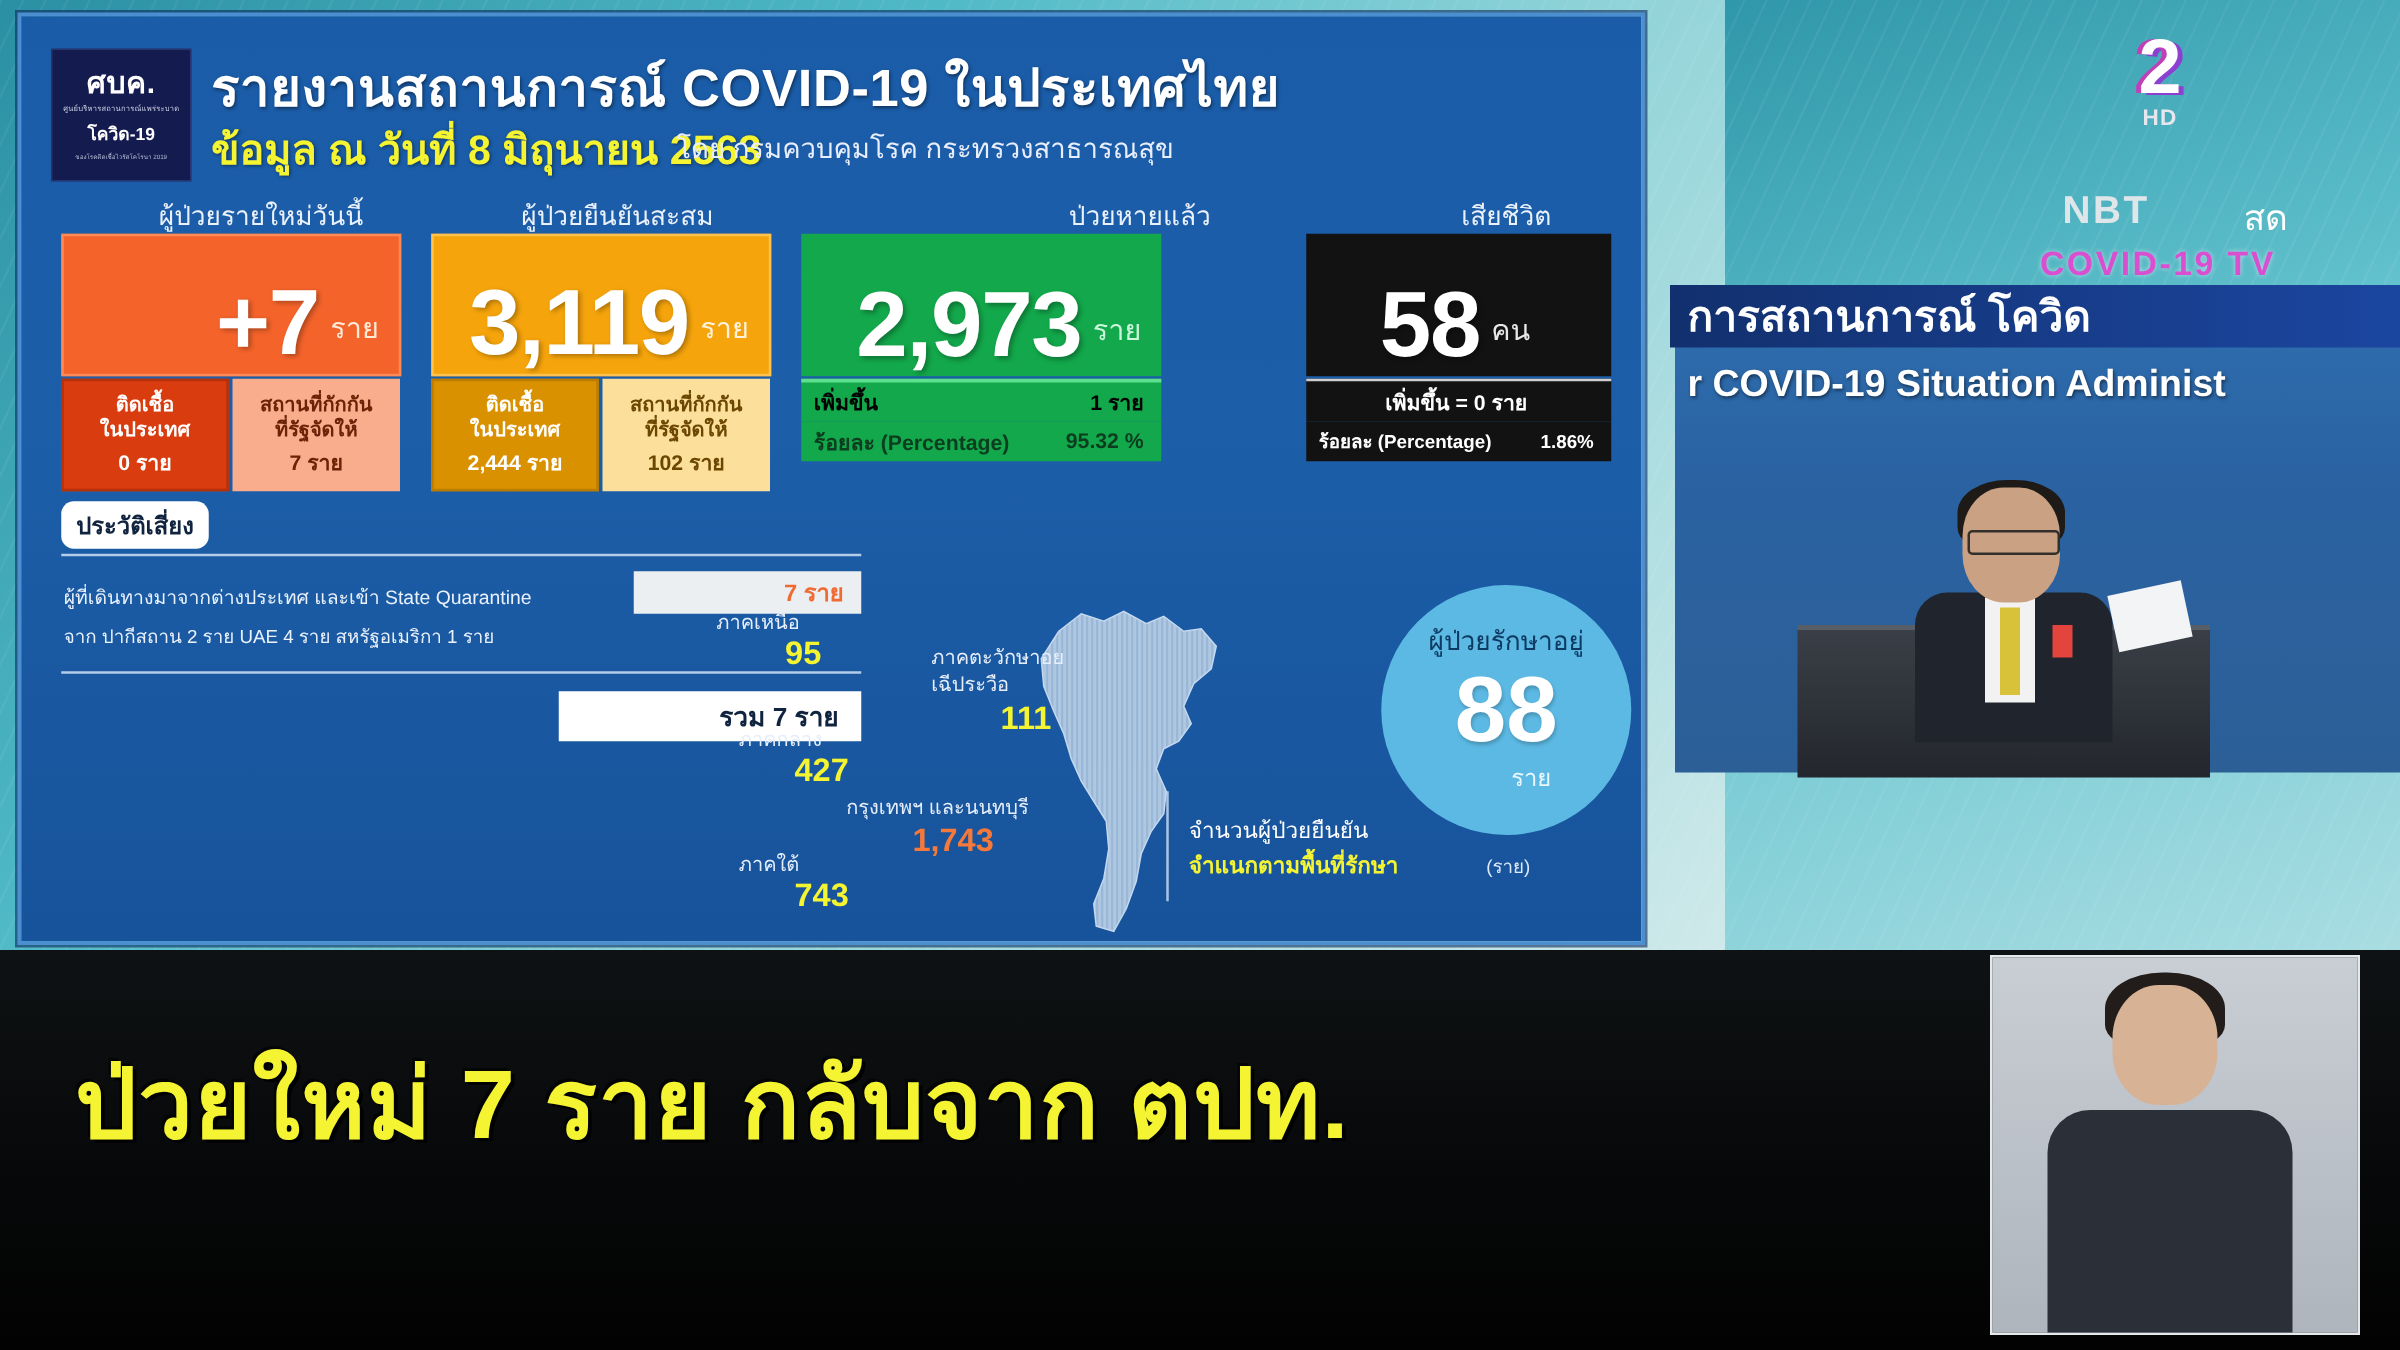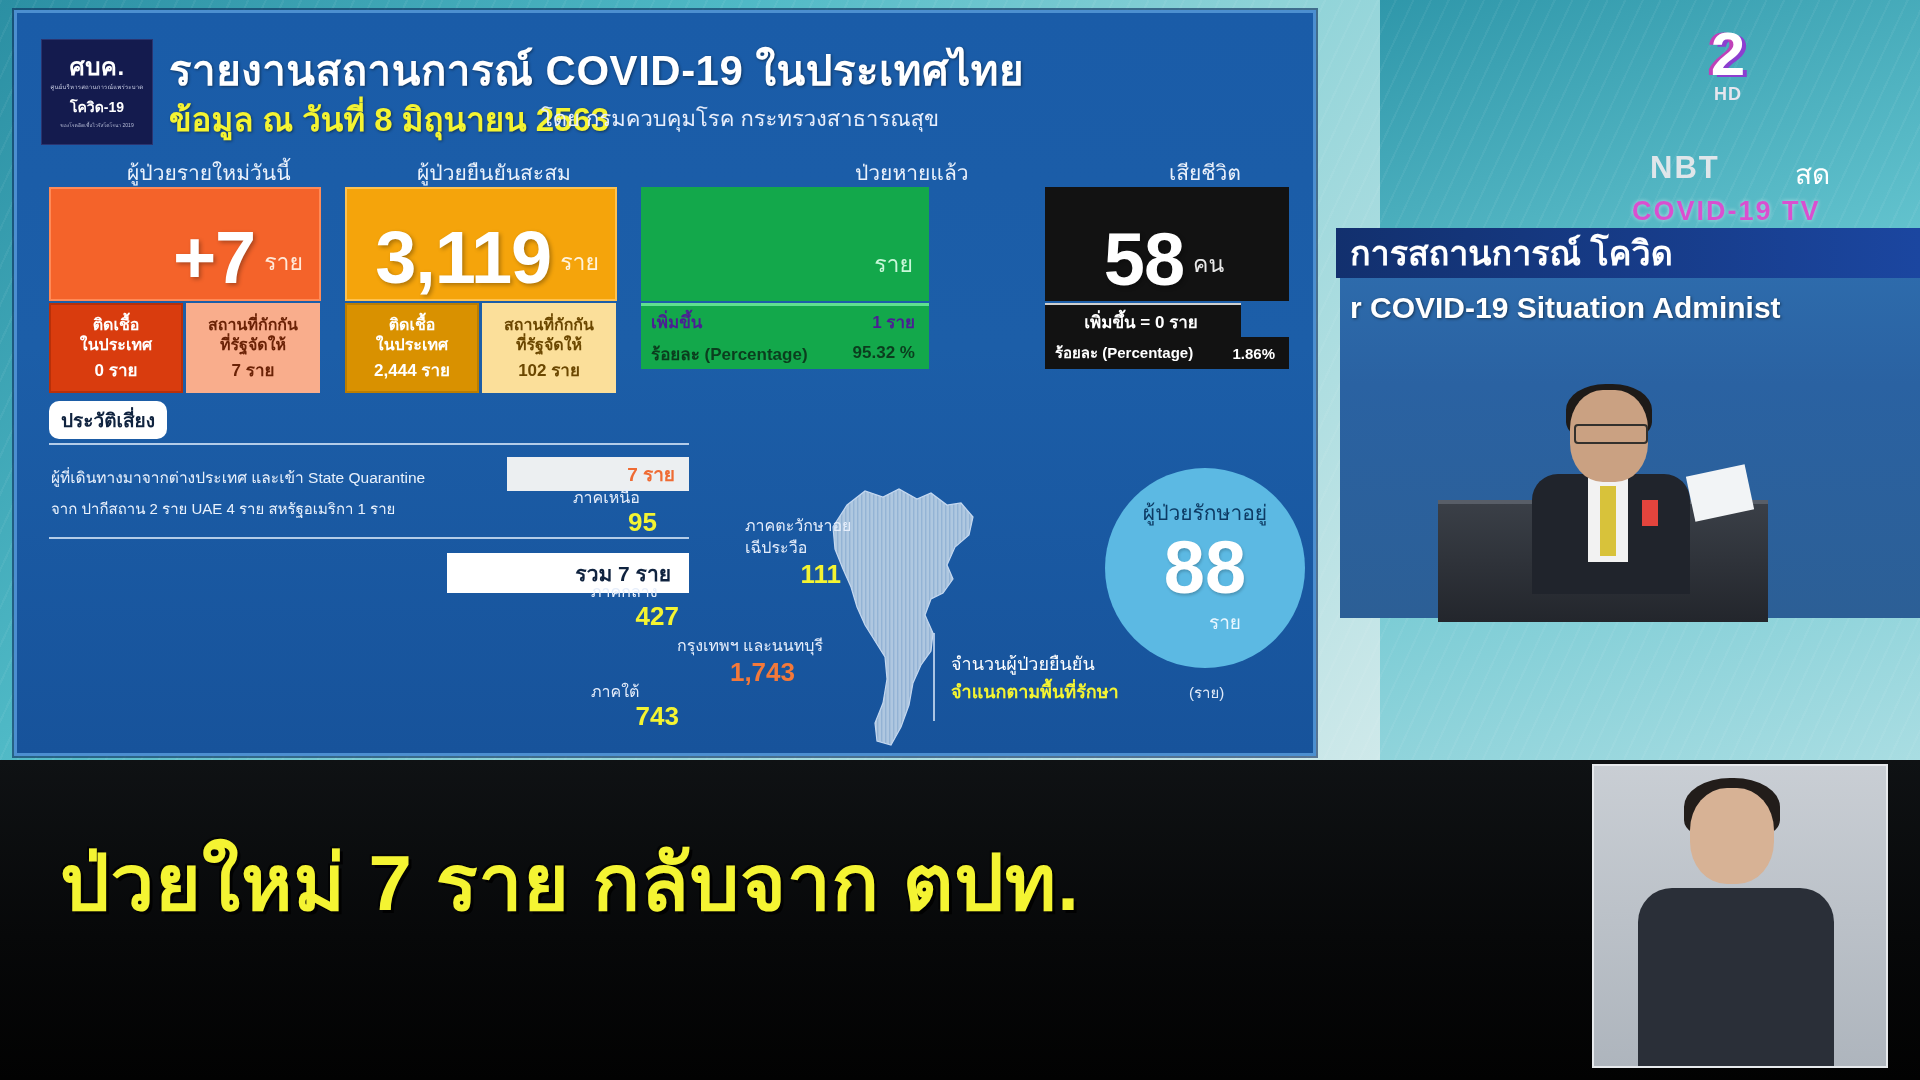--- a/index.html
+++ b/index.html
@@ -188,37 +188,38 @@
       </div>
       <div class="subbox" style="width:134px;height:90px;background:#fbdf9a;color:#6b4700;">
         <div class="l">สถานที่กักกัน</div>
         <div class="l">ที่รัฐจัดให้</div>
         <div class="v">102 ราย</div>
       </div>
     </div>
 
     <div class="cap" style="left:838px;top:143px;">ป่วยหายแล้ว</div>
     <div class="card big" style="left:624px;top:174px;width:288px;height:114px;background:#13a84b;">
+      <span class="num">2,973</span>
       <span class="unit" style="color:#c9f7d9;">ราย</span>
     </div>
-    <div class="statline" style="left:624px;top:290px;width:288px;height:34px;background:#13a84b;color:#4c1d95;border-top:3px solid #5fe08f;">
+    <div class="statline" style="left:624px;top:290px;width:288px;height:34px;background:#13a84b;color:#000000;border-top:3px solid #5fe08f;">
       <span class="k">เพิ่มขึ้น</span>
       <span class="v">1 ราย</span>
     </div>
     <div class="statline" style="left:624px;top:324px;width:288px;height:32px;background:#13a84b;color:#0b3d1e;">
       <span class="k">ร้อยละ (Percentage)</span>
       <span class="v">95.32 %</span>
     </div>
 
     <div class="cap" style="left:1152px;top:143px;">เสียชีวิต</div>
     <div class="card big" style="left:1028px;top:174px;width:244px;height:114px;background:#121212;justify-content:center;">
       <span class="num">58</span>
       <span class="unit" style="color:#e8e8e8;">คน</span>
     </div>
-    <div class="statline" style="left:1028px;top:290px;width:196px;height:34px;background:#121212;color:#ffffff;border-top:2px solid #cfcfcf;justify-content:center;">
+    <div class="statline" style="left:1028px;top:290px;width:244px;height:34px;background:#121212;color:#ffffff;border-top:2px solid #cfcfcf;justify-content:center;">
       <span class="k">เพิ่มขึ้น = 0 ราย</span>
     </div>
     <div class="statline" style="left:1028px;top:324px;width:244px;height:32px;background:#121212;color:#ffffff;">
       <span class="k" style="font-size:15px;">ร้อยละ (Percentage)</span>
       <span class="v" style="font-size:15px;">1.86%</span>
     </div>
 
     <div class="risk-badge" style="left:32px;top:388px;border-radius:10px;">ประวัติเสี่ยง</div>
     <div class="hr" style="left:32px;top:430px;width:640px;"></div>
     <div class="risk-l1" style="left:34px;top:452px;">ผู้ที่เดินทางมาจากต่างประเทศ  และเข้า State Quarantine</div>

